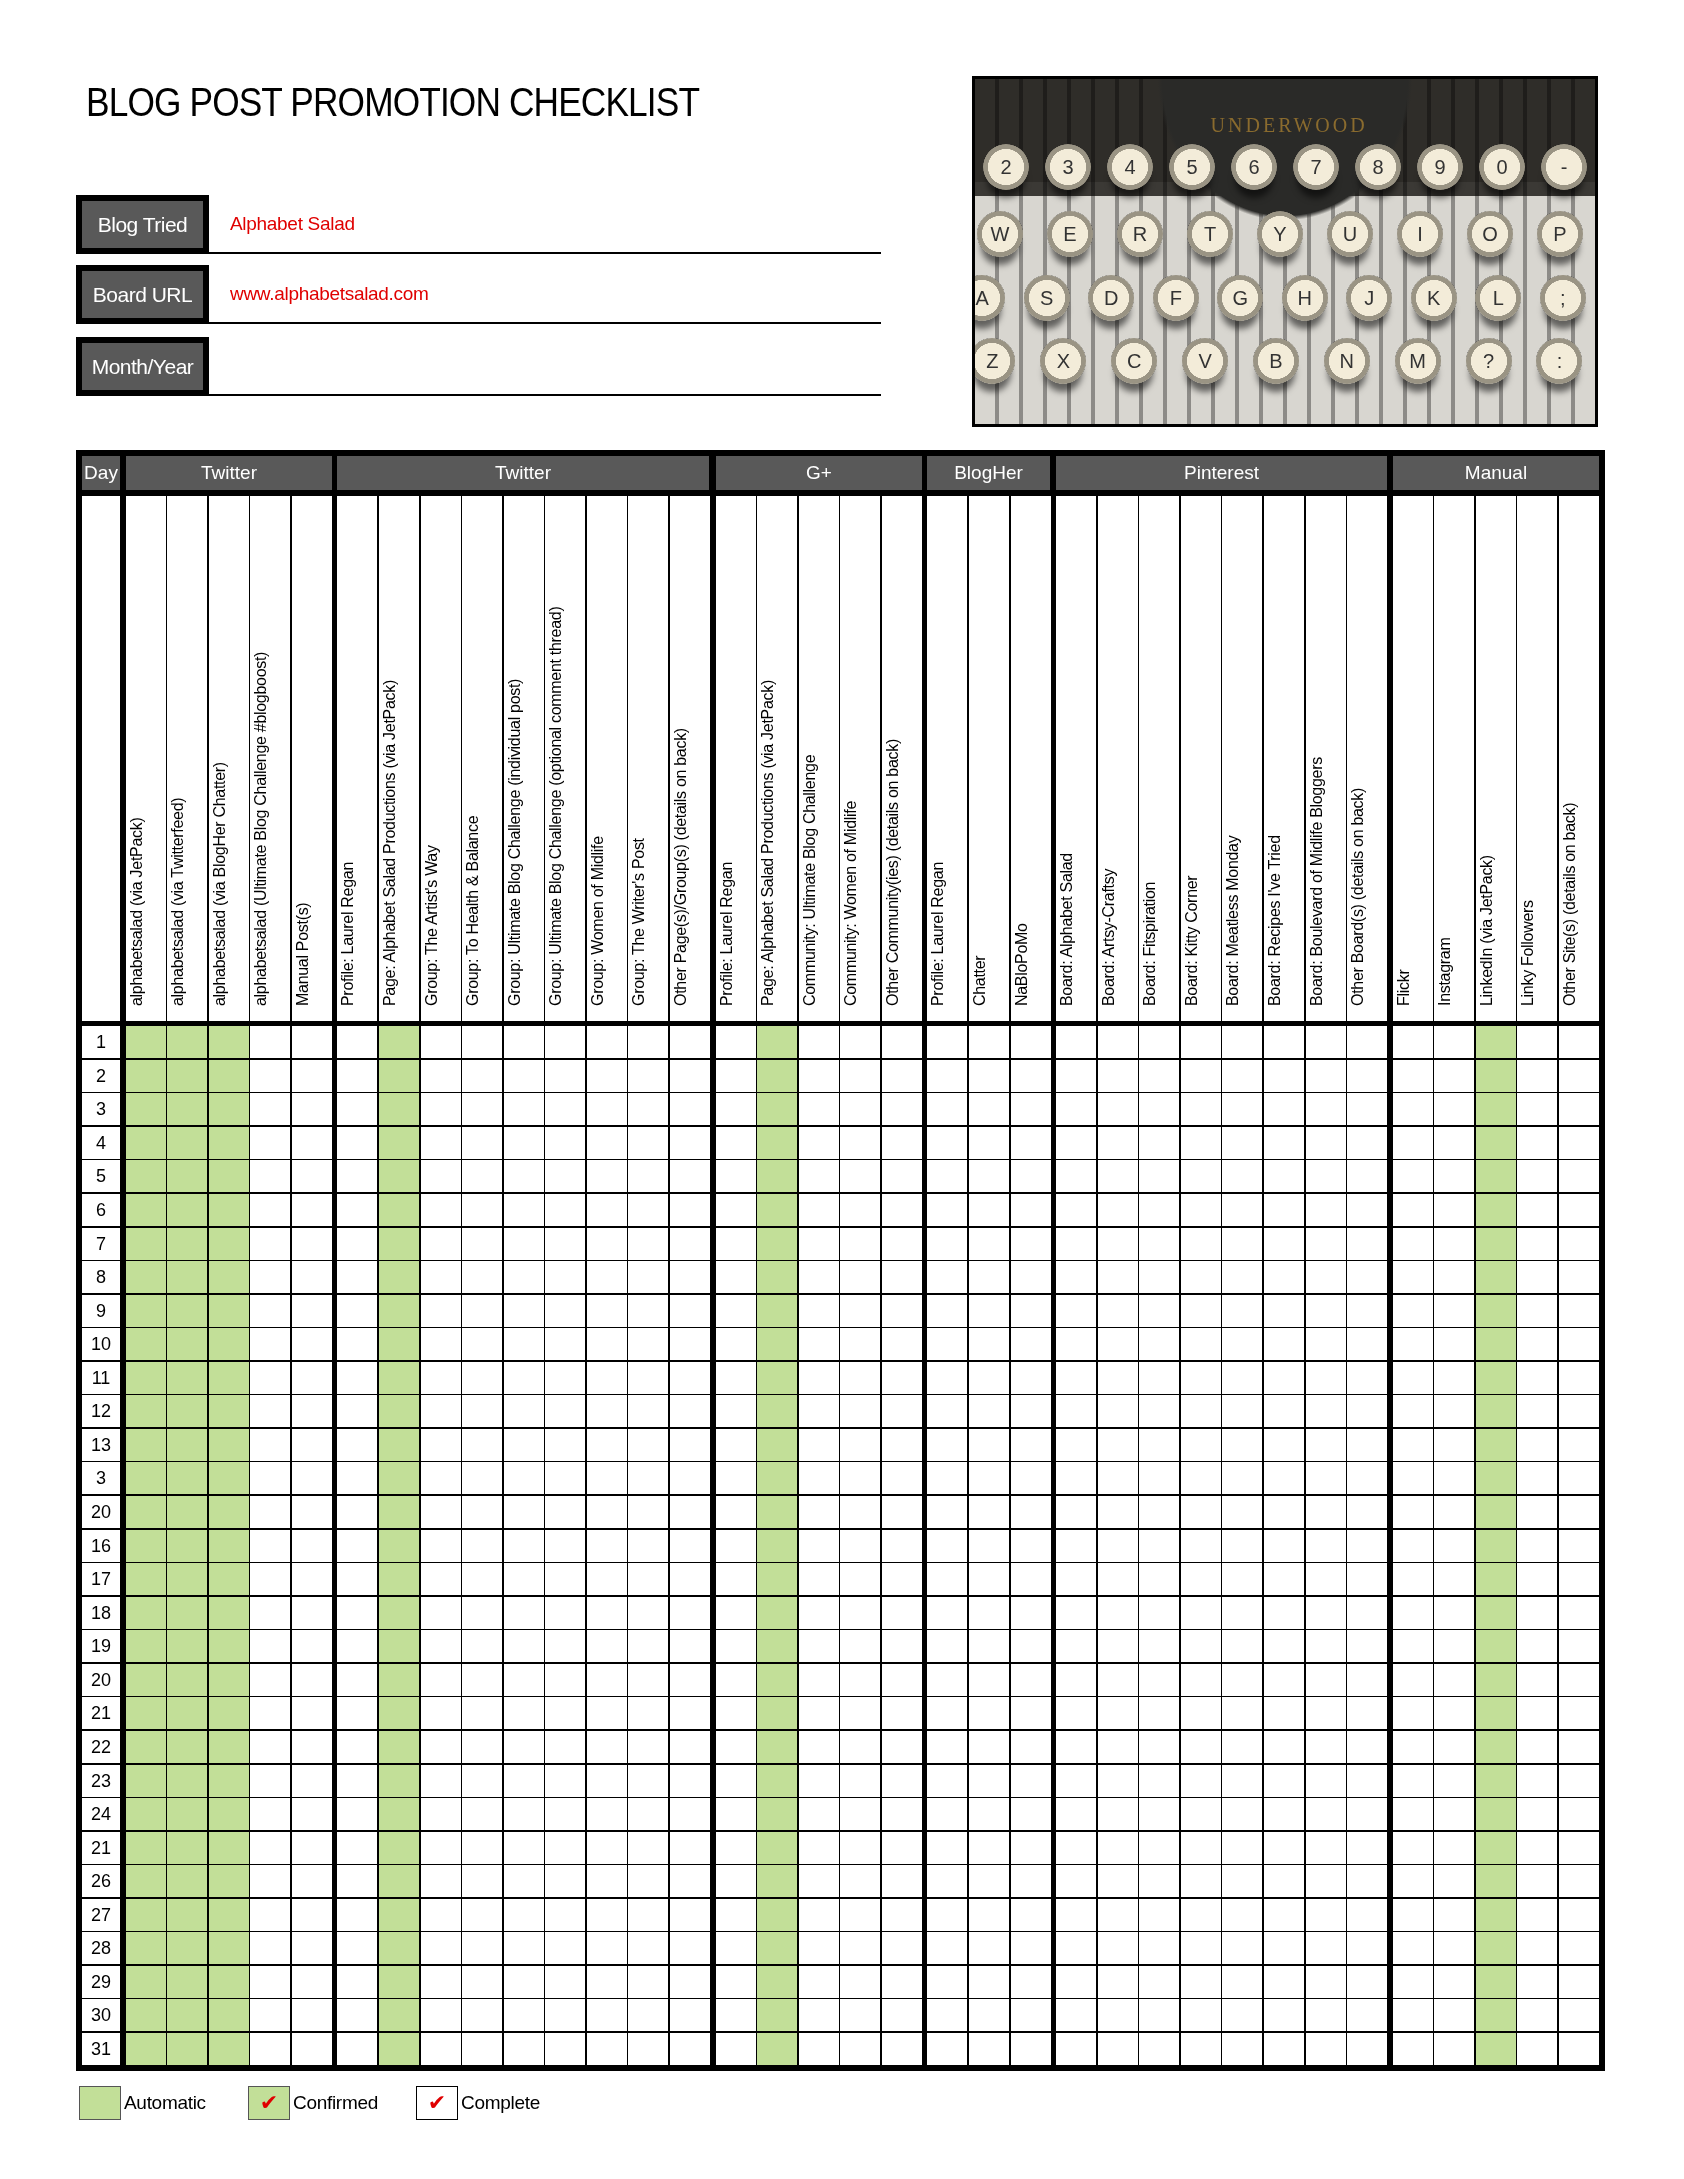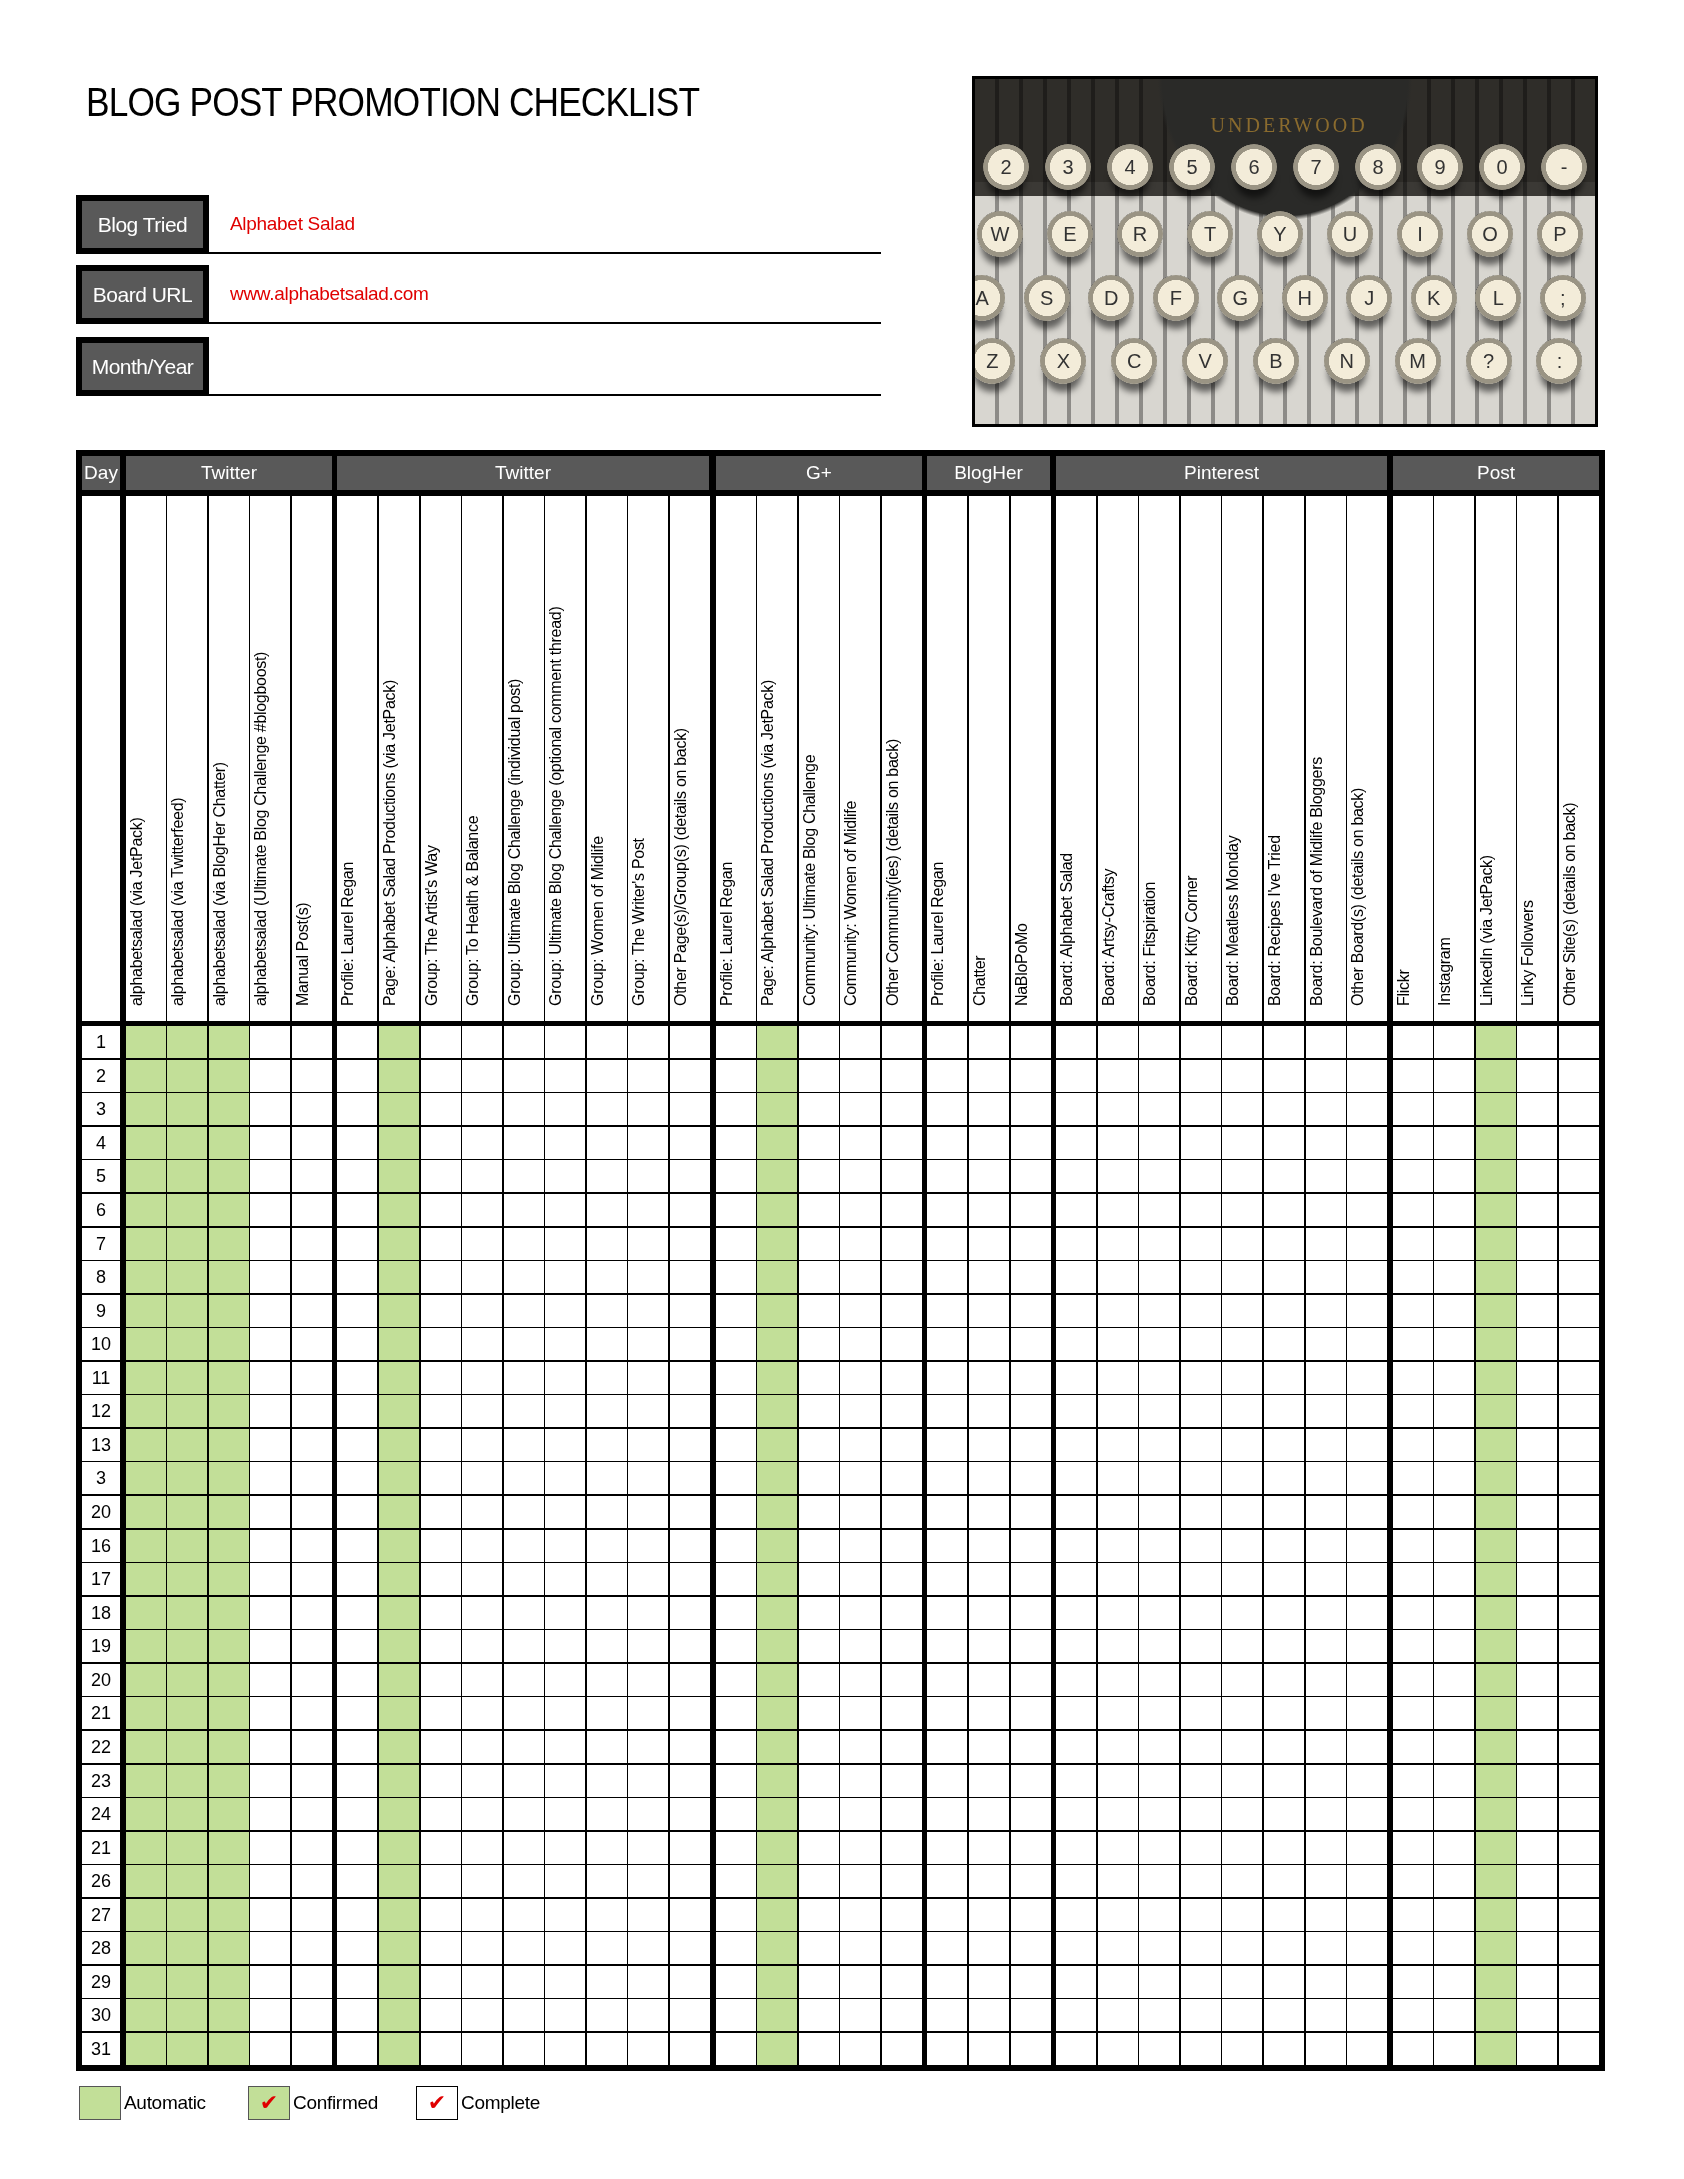--- a/index.html
+++ b/index.html
@@ -120,21 +120,21 @@
     </div>
 </div>
 
 <div class="tbl" id="tbl">
     <div class="grp" style="left: 6px; top: 6px; width: 38px; height: 34px;">Day</div>
     <div class="grp" style="left: 50px; top: 6px; width: 206px; height: 34px;">Twitter</div>
     <div class="grp" style="left: 261px; top: 6px; width: 372px; height: 34px;">Twitter</div>
     <div class="grp" style="left: 640px; top: 6px; width: 206px; height: 34px;">G+</div>
     <div class="grp" style="left: 851px; top: 6px; width: 123px; height: 34px;">BlogHer</div>
     <div class="grp" style="left: 980px; top: 6px; width: 331px; height: 34px;">Pinterest</div>
-    <div class="grp" style="left: 1317px; top: 6px; width: 206px; height: 34px;">Post</div>
+    <div class="grp" style="left: 1317px; top: 6px; width: 206px; height: 34px;">Manual</div>
     <div class="colhead" style="left: 6px; top: 46px; width: 38px; height: 525px;"></div>
     <div class="colhead" style="left: 50px; top: 46px; width: 40px; height: 525px;">
       <span>alphabetsalad (via JetPack)</span>
     </div>
     <div class="colhead" style="left: 91px; top: 46px; width: 40px; height: 525px;">
       <span>alphabetsalad (via Twitterfeed)</span>
     </div>
     <div class="colhead" style="left: 133px; top: 46px; width: 40px; height: 525px;">
       <span>alphabetsalad (via BlogHer Chatter)</span>
     </div>

